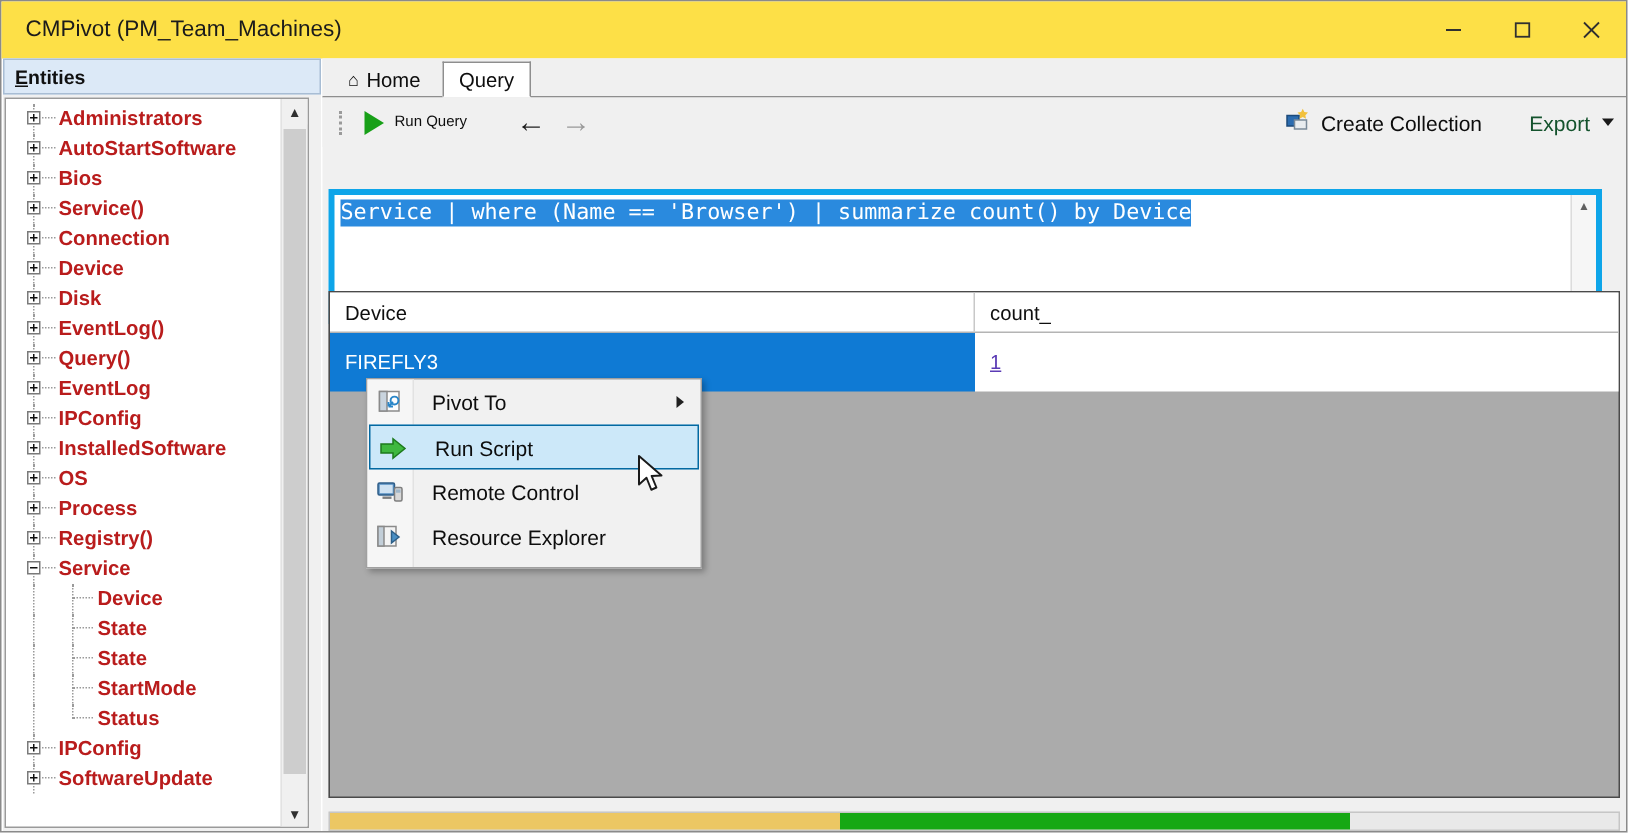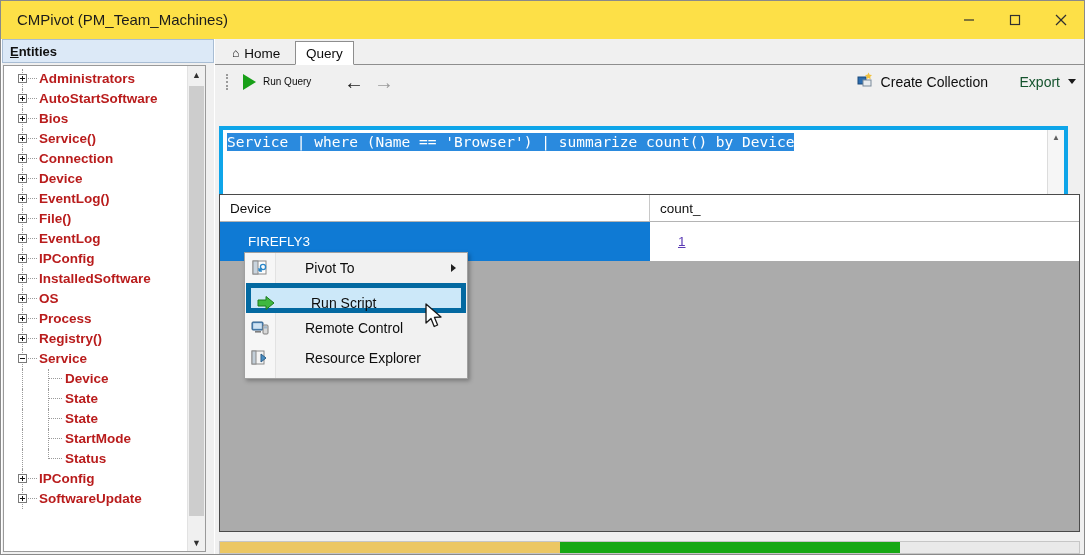--- a/index.html
+++ b/index.html
@@ -196,45 +196,45 @@
   }
   .gh{
     height:26px;display:flex;align-items:center;padding-left:10px;
     font-size:13.5px;color:#0f0f0f;box-sizing:border-box;
   }
   .gh.c1{width:430px;border-right:1px solid #c8c8c8;}
   .gh.c2{width:429px;}
   .gridrow{
     position:absolute;left:0;top:27px;width:859px;height:25px;display:flex;
   }
-  .cell{height:39px;display:flex;align-items:center;padding-left:28px;box-sizing:border-box;font-size:13.5px;}
+  .cell{height:39px;display:flex;align-items:center;padding-left:10px;box-sizing:border-box;font-size:13.5px;}
   .cell.c1{width:430px;background:#0f7ad4;color:#ffffff;}
   .cell.c2{width:429px;background:#ffffff;}
   .cell.c2 .link{color:#5b3bb5;text-decoration:underline;}
 
   
   .ctxmenu{
     position:absolute;left:243px;top:251px;width:224px;height:127px;
     background:#f1f1f1;border:1px solid #a0a0a0;box-sizing:border-box;
     box-shadow:2px 2px 4px rgba(0,0,0,.28);
     z-index:40;
   }
   .ctx-gutter{position:absolute;left:0;top:0;width:30px;height:125px;background:#f6f6f6;border-right:1px solid #e2e2e2;}
   .mi{
     position:relative;height:30px;display:flex;align-items:center;
     font-size:14px;color:#0d0d0d;box-sizing:border-box;
   }
   .mi .ico{position:absolute;left:5px;top:5px;width:20px;height:20px;}
-  .mi .txt{position:absolute;left:60px;top:0;line-height:30px;white-space:nowrap;}
+  .mi .txt{position:absolute;left:43px;top:0;line-height:30px;white-space:nowrap;}
   .mi .sub{
     position:absolute;right:11px;top:11px;width:0;height:0;
     border-top:4px solid transparent;border-bottom:4px solid transparent;border-left:5px solid #202020;
   }
   .mi.hl{
-    background:#cce8f9;border:5px solid #0369a1;margin:0 1px;
+    background:#cce8f9;border:1px solid #0369a1;margin:0 1px;
   }
   .ctxsep{position:absolute;left:36px;top:31px;width:180px;height:1px;background:#d2d2d2;}
   .cursor{position:absolute;left:424px;top:302px;z-index:50;}
 
   
   .progress{
     position:absolute;left:4px;top:502px;width:861px;height:13px;
     background:#e9e9e9;border:1px solid #c6c6c6;box-sizing:border-box;
   }
   .progress .seg{position:absolute;top:0;height:11px;}
@@ -305,27 +305,33 @@
           <div class="node">
             <span class="vline"></span>
             <span class="box plus"></span>
             <span class="dots"></span>
             <span class="lbl">Device</span>
           </div>
           <div class="node">
             <span class="vline"></span>
             <span class="box plus"></span>
             <span class="dots"></span>
+            <span class="lbl">Disk</span>
+          </div>
+          <div class="node">
+            <span class="vline"></span>
+            <span class="box plus"></span>
+            <span class="dots"></span>
             <span class="lbl">EventLog()</span>
           </div>
           <div class="node">
             <span class="vline"></span>
             <span class="box plus"></span>
             <span class="dots"></span>
-            <span class="lbl">File()</span>
+            <span class="lbl">Query()</span>
           </div>
           <div class="node">
             <span class="vline"></span>
             <span class="box plus"></span>
             <span class="dots"></span>
             <span class="lbl">EventLog</span>
           </div>
           <div class="node">
             <span class="vline"></span>
             <span class="box plus"></span>

